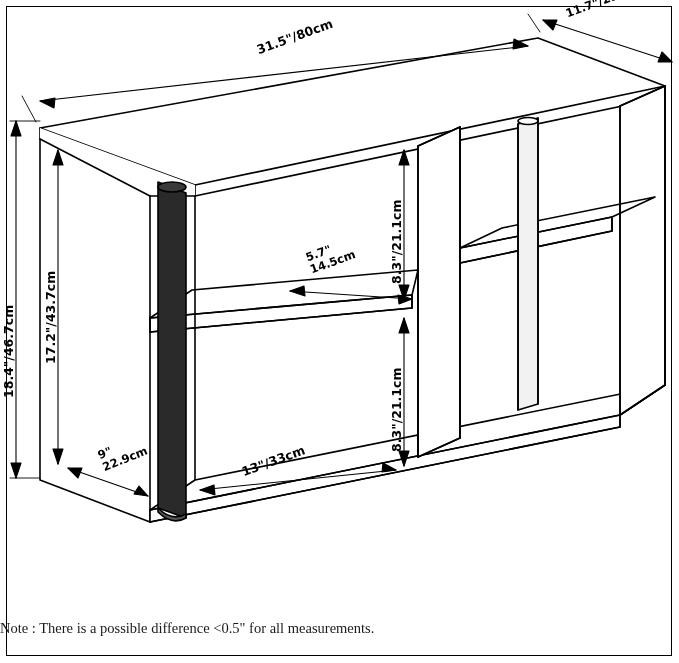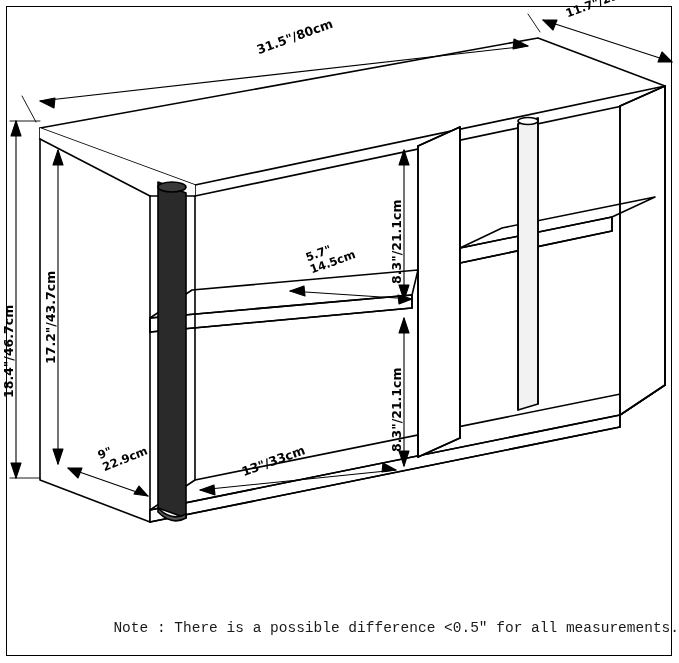--- a/index.html
+++ b/index.html
@@ -33,23 +33,23 @@
     left: 0;
     top: 0;
     width: 679px;
     height: 663px;
   }
   .note {
     position: absolute;
     left: 0;
     top: 620px;
     width: 679px;
-    text-align: right;
+    text-align: left;
     font-size: 14.5px;
-    font-family: Liberation Mono, monospace;
+    font-family: Liberation Serif, serif;
     color: #1a1a1a;
   }
   .dimlabel {
     position: absolute;
     font-family: "DejaVu Sans", sans-serif;
     font-weight: bold;
     color: #000000;
     white-space: nowrap;
     line-height: 1.15;
   }

